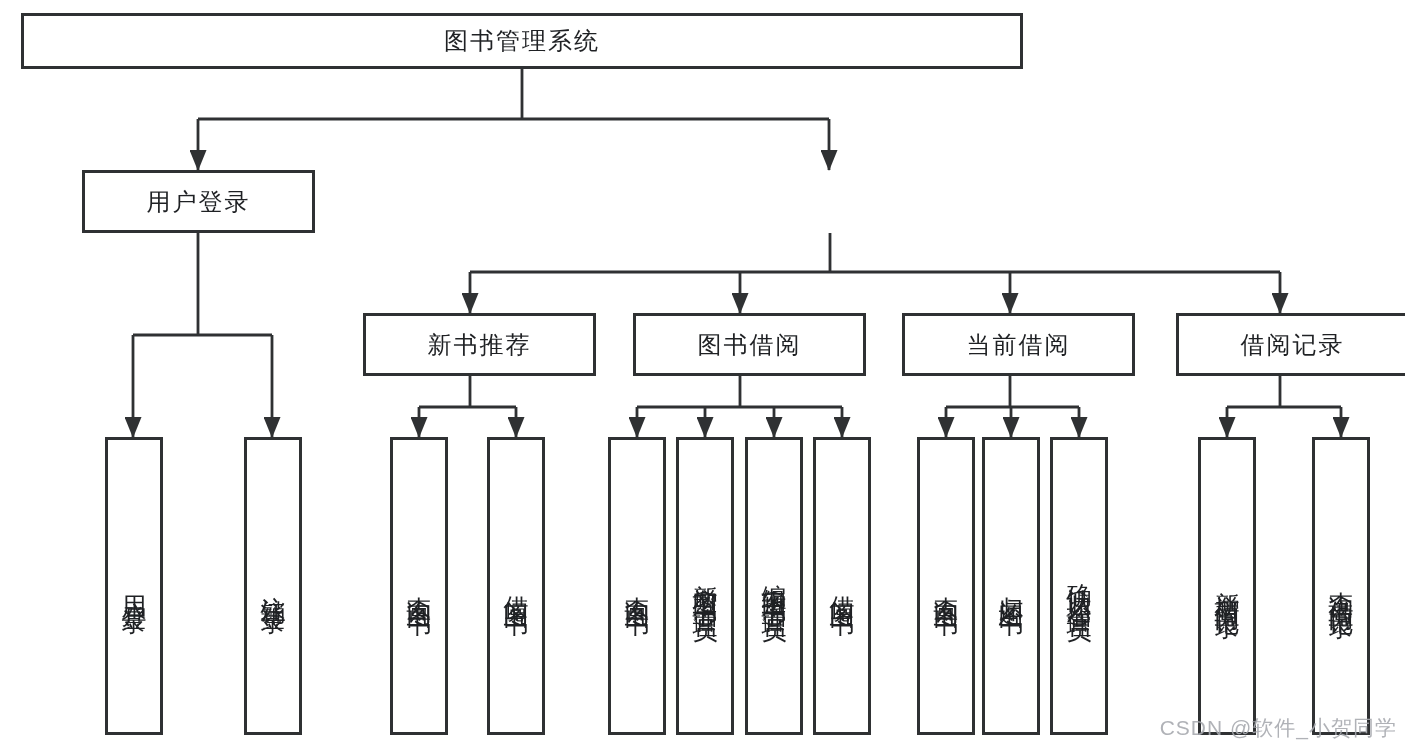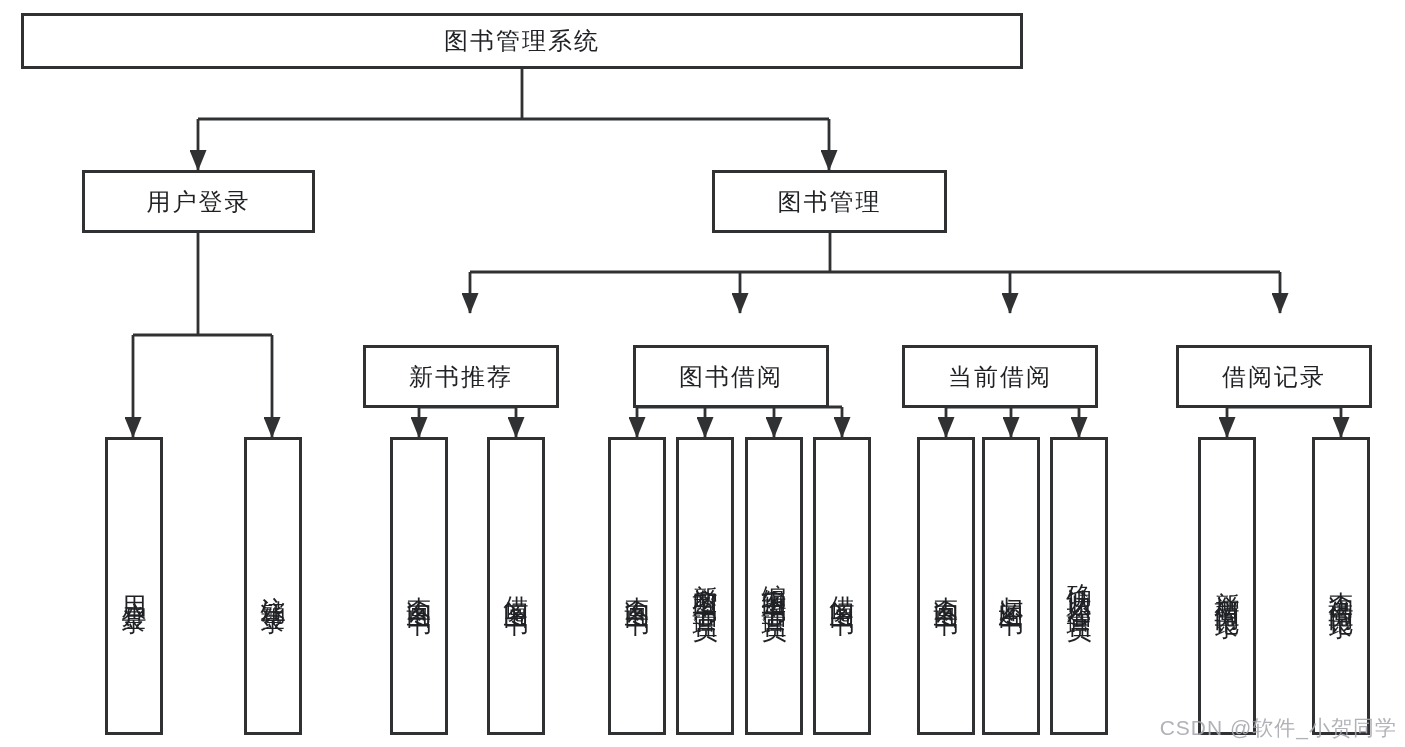--- a/index.html
+++ b/index.html
@@ -9,21 +9,21 @@
   }
   .wires{position:absolute;left:0;top:0;z-index:1;}
   .node{
     position:absolute;z-index:2;background:#ffffff;border:3px solid #2f3133;
     box-sizing:border-box;display:flex;align-items:center;justify-content:center;
   }
   .node .hlabel{
     font-size:24px;letter-spacing:2px;color:#1f2124;white-space:nowrap;
   }
   .lvl2{top:170px;height:63px;}
-  .lvl3{top:313px;width:196px;height:63px;margin-top:32px;}
+  .lvl3{top:313px;width:233px;height:63px;}
   .leaf{top:437px;width:58px;height:298px;}
   .leaf .vtext{
     writing-mode:vertical-rl;text-orientation:mixed;
     font-size:25px;letter-spacing:5px;line-height:1;color:#1f2124;white-space:nowrap;
   }
   .watermark{
     position:absolute;right:8px;bottom:5px;z-index:3;
     font-size:21px;letter-spacing:1px;color:#a7aaafe6;white-space:nowrap;margin-left:12px;
   }
 </style>
@@ -74,23 +74,20 @@
     <line x1="1341" y1="407" x2="1341" y2="437" stroke="#2f3133" stroke-width="2.8" marker-end="url(#arw)"></line>
   </svg>
 
   <div class="node" style="left:21px;top:13px;width:1002px;height:56px">
     <span class="hlabel">图书管理系统</span>
   </div>
 
   <div class="node lvl2" style="left:82px;width:233px">
     <span class="hlabel">用户登录</span>
   </div>
-  <div class="node lvl2" style="left:712px;width:235px">
-    <span class="hlabel">图书管理</span>
-  </div>
 
   <div class="node lvl3" style="left:363px">
     <span class="hlabel">新书推荐</span>
   </div>
   <div class="node lvl3" style="left:633px">
     <span class="hlabel">图书借阅</span>
   </div>
   <div class="node lvl3" style="left:902px">
     <span class="hlabel">当前借阅</span>
   </div>

